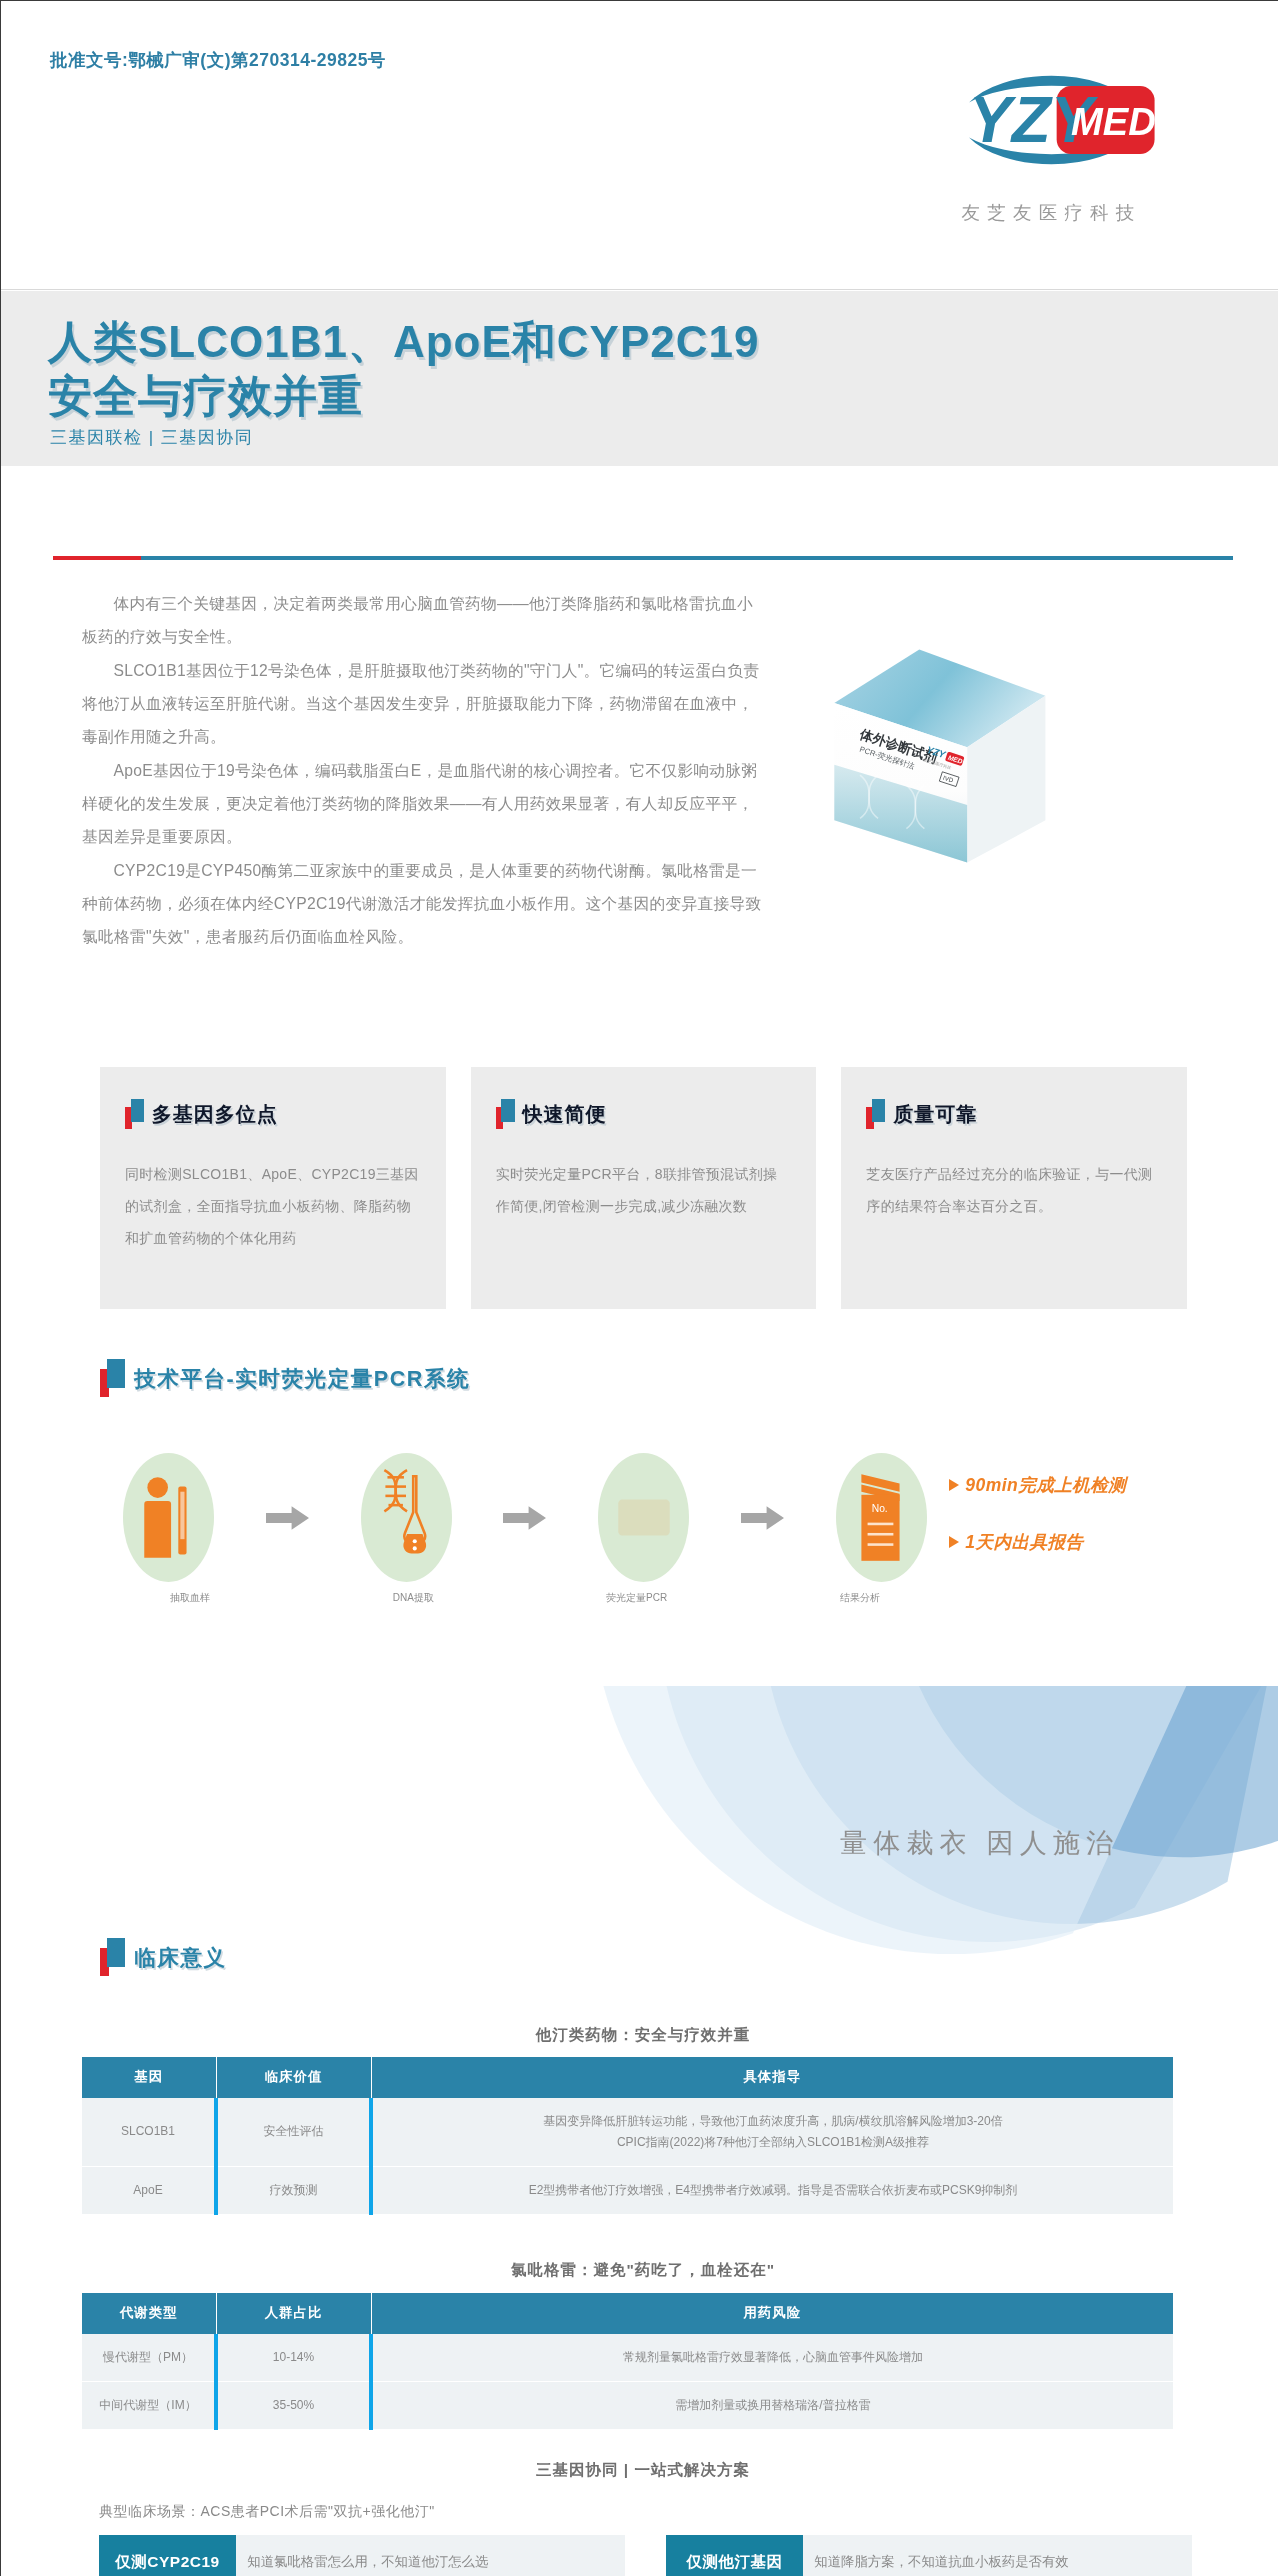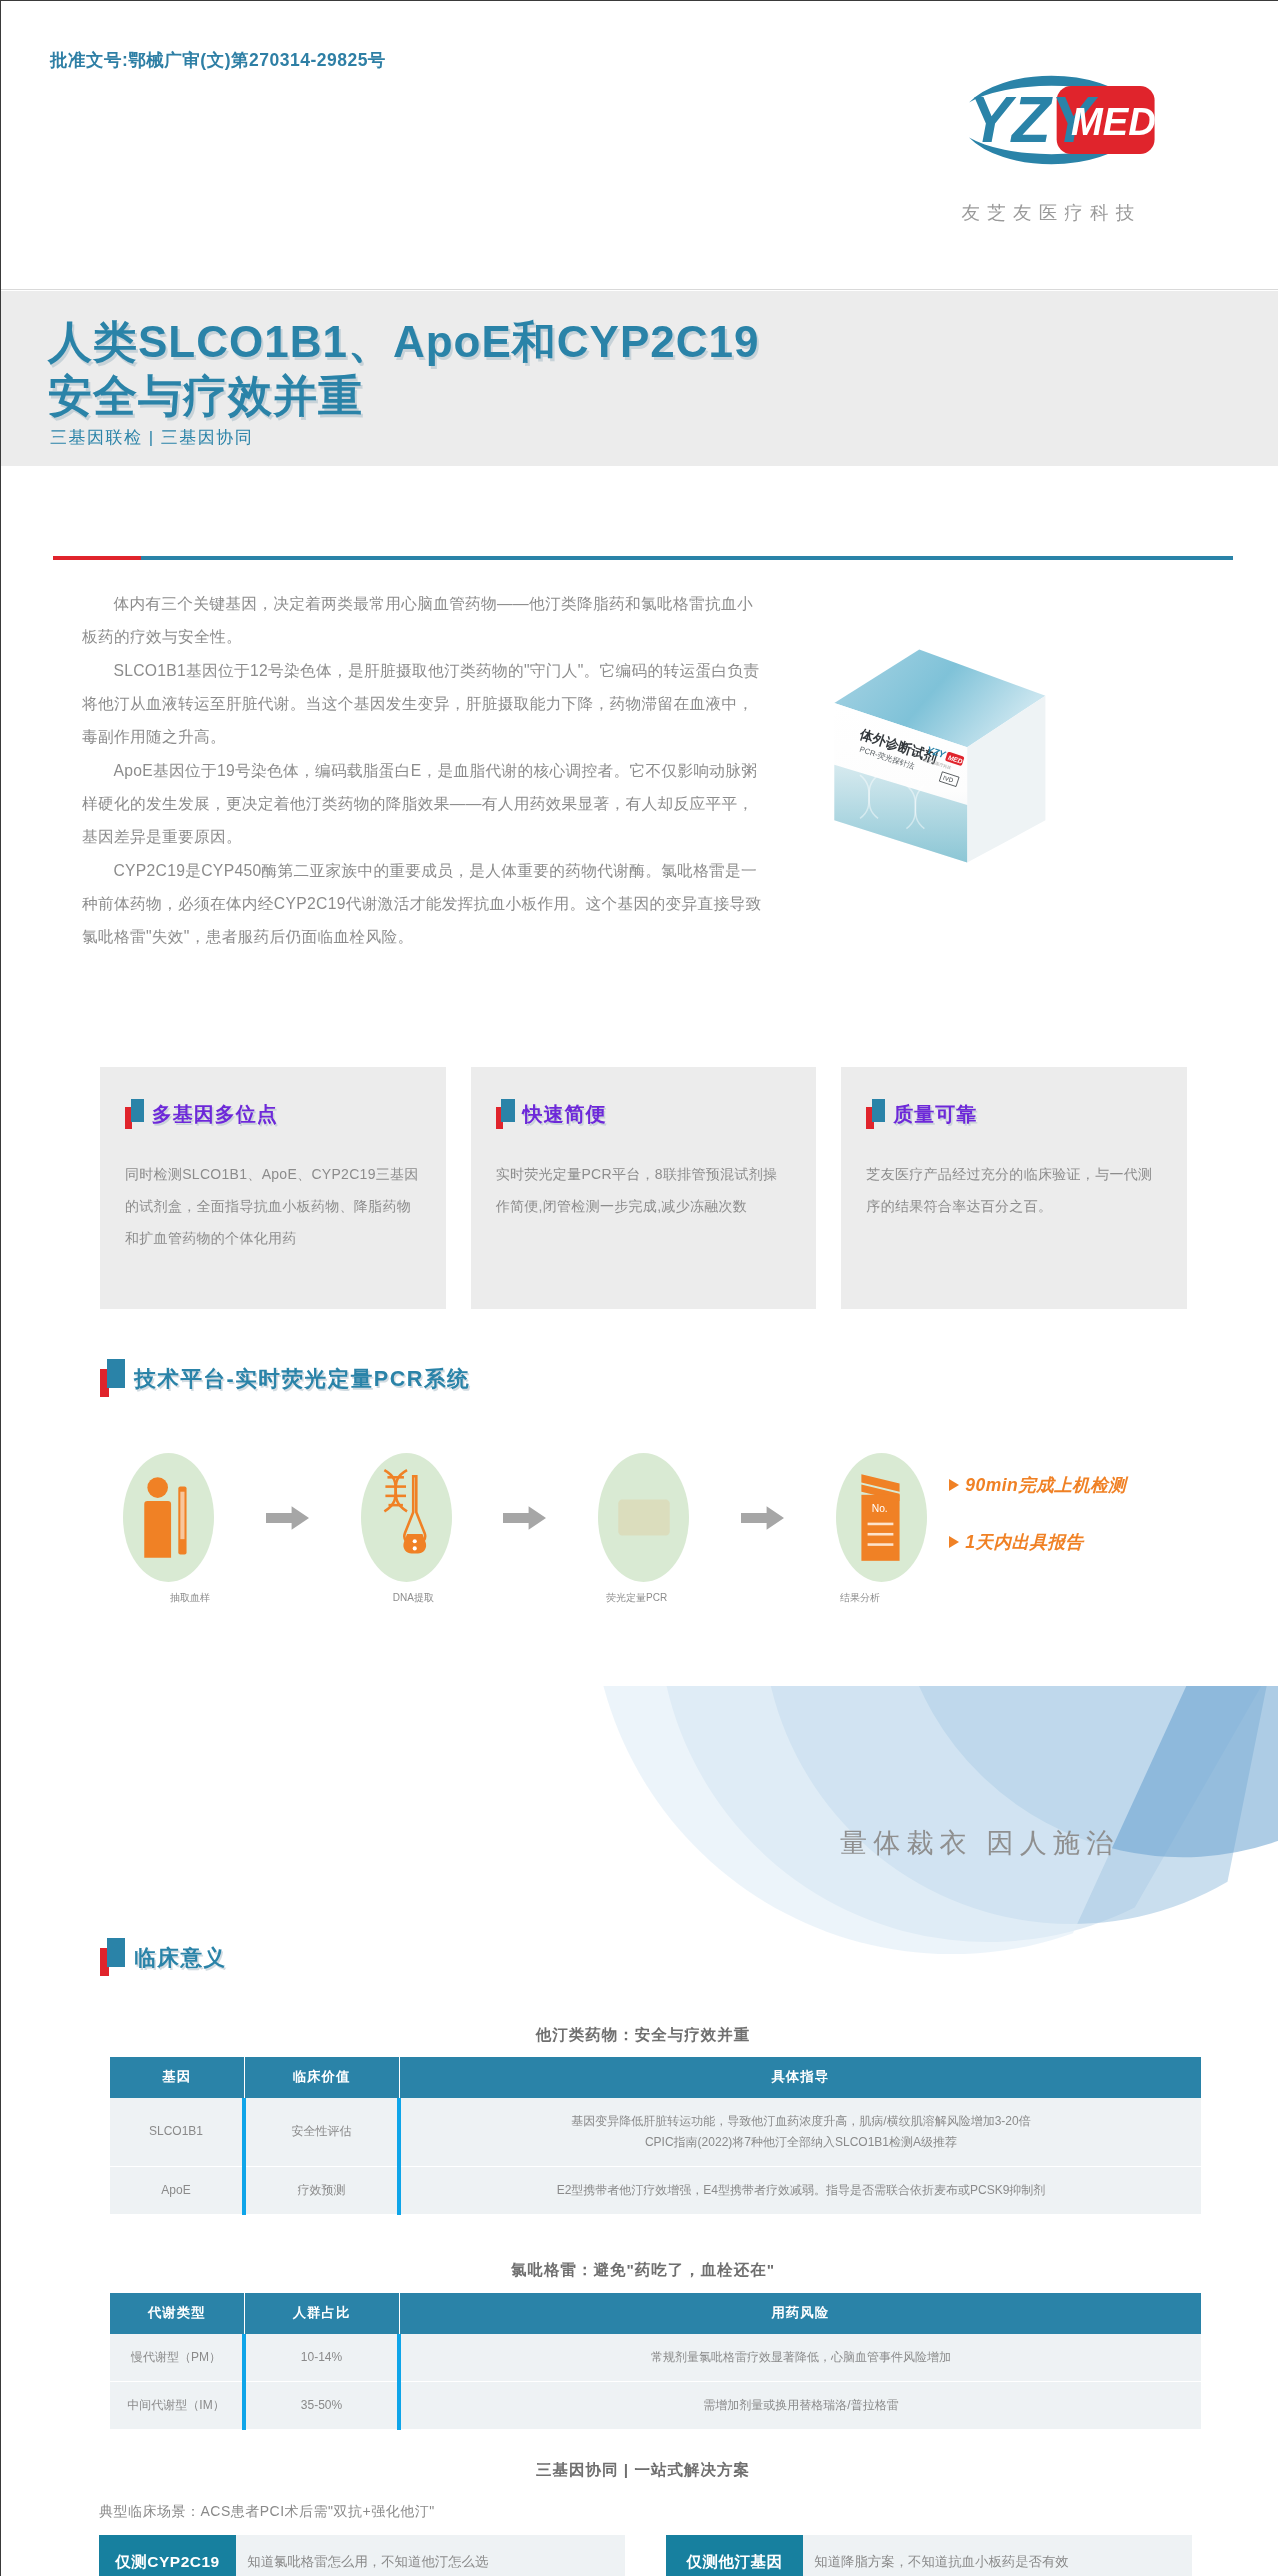--- a/index.html
+++ b/index.html
@@ -108,21 +108,21 @@
   .card {
     flex: 1;
     background: #ececec;
     padding: 32px 25px 20.6px 25px;
     position: relative;
   }
   .card-head {
     display: flex; align-items: center; gap: 6.2px;
     margin-bottom: 29px;
   }
-  .card-title { font-size: 20px; font-weight: bold; color:#6d28d9; letter-spacing: 1px;
+  .card-title { font-size: 20px; font-weight: bold; color:#0f172a; letter-spacing: 1px;
                 text-shadow: 1.5px 1.5px 0 rgba(180,195,205,.6); }
   .card-body { font-size: 14px; line-height: 32px; color:#8c8c8c; letter-spacing:0.3px; }
 
   
   .flag { position: relative; width: 20.6px; height: 30px; flex: 0 0 auto; }
   .flag .r { position:absolute; left:0;  top:8.2px; width:7.2px; height:21.6px; background:#e0242c; }
   .flag .b { position:absolute; left:5.7px;top:0;   width:13.4px; height:23px; background:#2a83a8; }
   .flag.lg { width: 27px; height: 38px; }
   .flag.lg .r { left:0;  top:10.3px; width:9.3px; height:28px; }
   .flag.lg .b { left:7.2px;top:0;   width:17.5px; height:29px; }
@@ -153,21 +153,21 @@
   
   .arcs { position: absolute; left: 464px; top: 1685px; width: 814px; height: 268px; overflow: hidden; }
   .slogan {
     position: absolute; left: 839px; top: 1824px;
     font-size: 27px; letter-spacing: 6.2px; color: #8f8f8f; font-weight: 500;
   }
 
   
   .tbl-cap { position:absolute; width: 1180px; left:52px; text-align:center;
              font-size: 15.5px; font-weight:bold; color:#6f6f6f; letter-spacing: 1px; }
-  table.dt { position:absolute; left: 109px; width: 1091px; border-collapse: collapse; }
+  table.dt { position:absolute; left: 81px; width: 1091px; border-collapse: collapse; }
   table.dt th {
     background:#2a83a8; color:#fff; font-size: 13.4px; font-weight:bold;
     padding: 11.3px 4.1px; letter-spacing: 1px; border-right: 1px solid #fff;
   }
   table.dt th:last-child { border-right: none; }
   table.dt td {
     background:#eef2f4; color:#8a8a8a; font-size: 12px; line-height: 20.6px;
     padding: 13.4px 8.2px; text-align:center; border-right: 4px solid #0ea5e9;
     border-bottom: 1px solid #fff;
   }

